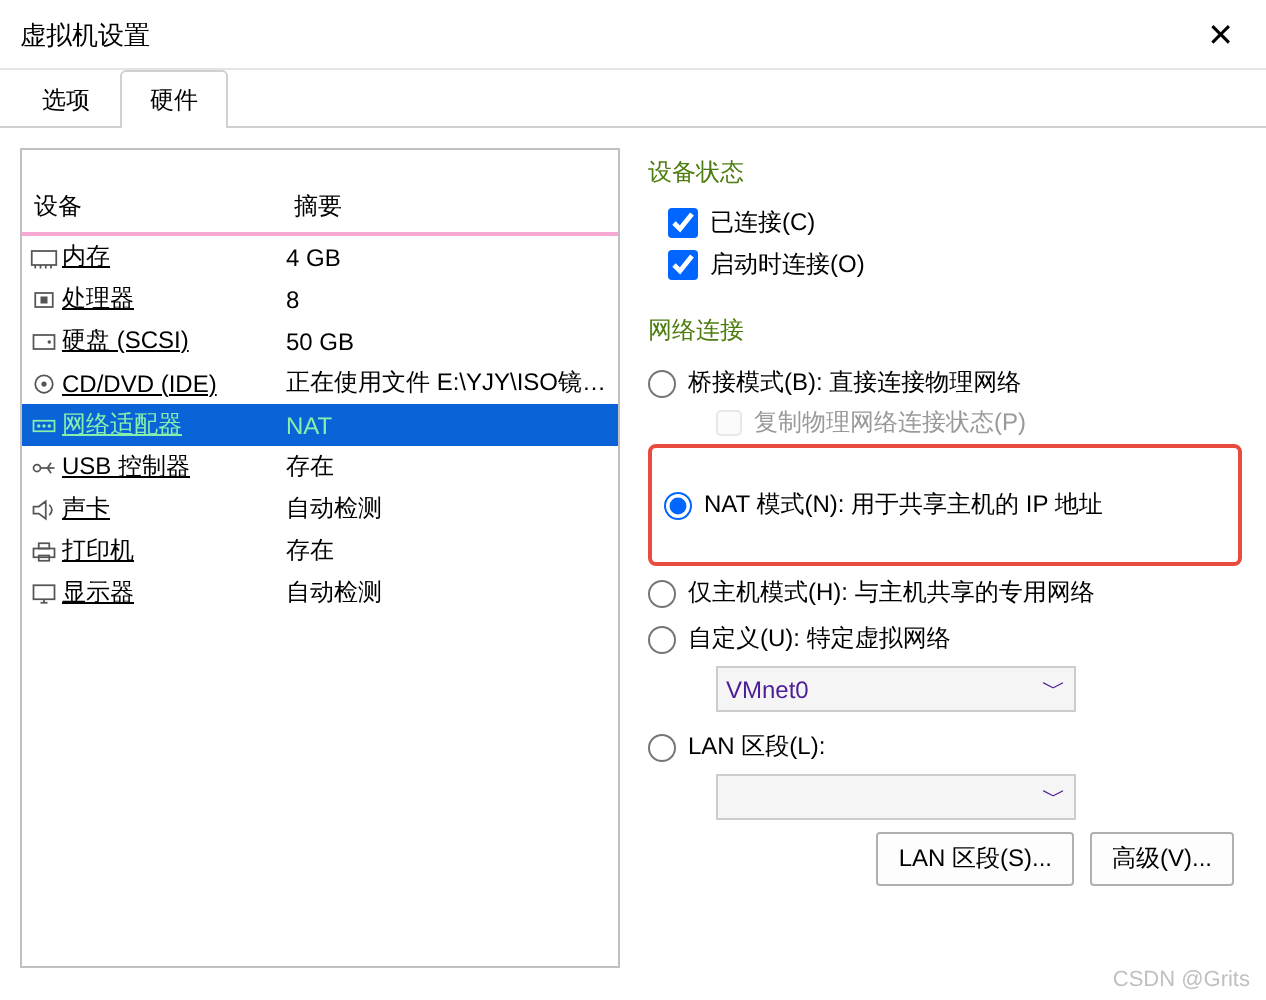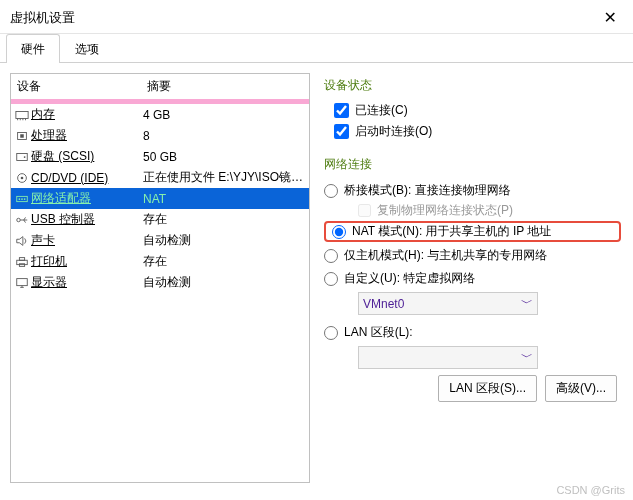--- a/index.html
+++ b/index.html
@@ -9,56 +9,56 @@
 .title { font-size: 13px; }
 .close-btn { font-size: 16px; cursor: pointer; padding: 0 6px; }
 
 .tabs { display: flex; border-bottom: 1px solid #d0d0d0; padding-left: 6px; }
 .tab { padding: 6px 14px 5px; cursor: pointer; border: 1px solid transparent; border-bottom: none; margin-bottom: -1px; }
 .tab.active { border-color: #d0d0d0; background: #fff; border-radius: 3px 3px 0 0; }
 
 .content { display: flex; padding: 10px; gap: 12px; height: 430px; }
 
 .left-panel { width: 300px; border: 1px solid #c0c0c0; overflow: auto; }
-.list-header { display: flex; border-bottom: 5px solid #f9a8d4; padding: 4px 0; }
+.list-header { display: flex; border-bottom: 2px solid #f9a8d4; padding: 4px 0; margin-top: 16px; }
 .col-device { width: 130px; padding-left: 6px; }
 .col-summary { flex: 1; padding-left: 6px; }
 .device-row { display: flex; align-items: center; padding: 2px 0; cursor: pointer; }
 .device-row.selected { background: #0a64d8; color: #86efac; }
 .device-icon { width: 18px; display: inline-flex; justify-content: center; padding-left: 4px; }
 .device-label { width: 108px; padding-left: 2px; overflow: hidden; white-space: nowrap; text-decoration: underline; }
 .device-summary { flex: 1; padding-left: 6px; overflow: hidden; white-space: nowrap; text-overflow: ellipsis; }
 
 .right-panel { flex: 1; display: flex; flex-direction: column; gap: 14px; padding: 4px 2px; }
 .section-title { color: #4d7c0f; margin-bottom: 6px; }
 .checkbox-row { display: flex; align-items: center; gap: 6px; padding: 2px 0 2px 10px; }
 .chk { width: 15px; height: 15px; accent-color: #0066ff; }
 .radio-row { display: flex; align-items: center; gap: 6px; padding: 3px 0; }
 .radio-row input[type=radio] { width: 14px; height: 14px; }
-.highlighted { border: 2px solid #e74c3c; border-radius: 4px; padding: 0 6px; margin: 2px 0; }
+.highlighted { border: 2px solid #e74c3c; border-radius: 4px; padding: 20px 6px; margin: 2px 0; }
 .sub-check { padding-left: 34px; color: #999; display: flex; align-items: center; gap: 6px; }
 .sub-check input { opacity: 0.5; }
 .dropdown { margin-left: 34px; width: 180px; padding: 2px 4px; border: 1px solid #ccc; background: #f5f5f5; color: #4c1d95; display: flex; justify-content: space-between; align-items: center; margin-top: 2px; margin-bottom: 6px; }
 .buttons-row { display: flex; gap: 8px; justify-content: flex-end; margin-top: 6px; padding-right: 4px; }
 .btn { padding: 4px 10px; border: 1px solid #b0b0b0; background: #fdfdfd; cursor: pointer; border-radius: 2px; }
 .watermark { position: absolute; bottom: 4px; right: 8px; color: #c0c0c0; font-size: 11px; }
 
 svg { width: 14px; height: 12px; }
 </style>
 </head>
 <body>
 
 <div class="titlebar">
   <span class="title">虚拟机设置</span>
   <span class="close-btn">✕</span>
 </div>
 
 <div class="tabs">
+  <div class="tab">选项</div>
   <div class="tab active">硬件</div>
-  <div class="tab">选项</div>
 </div>
 
 <div class="content">
   <div class="left-panel">
     <div class="list-header">
       <div class="col-device">设备</div>
       <div class="col-summary">摘要</div>
     </div>
     <div id="device-rows">
         <div class="device-row">

